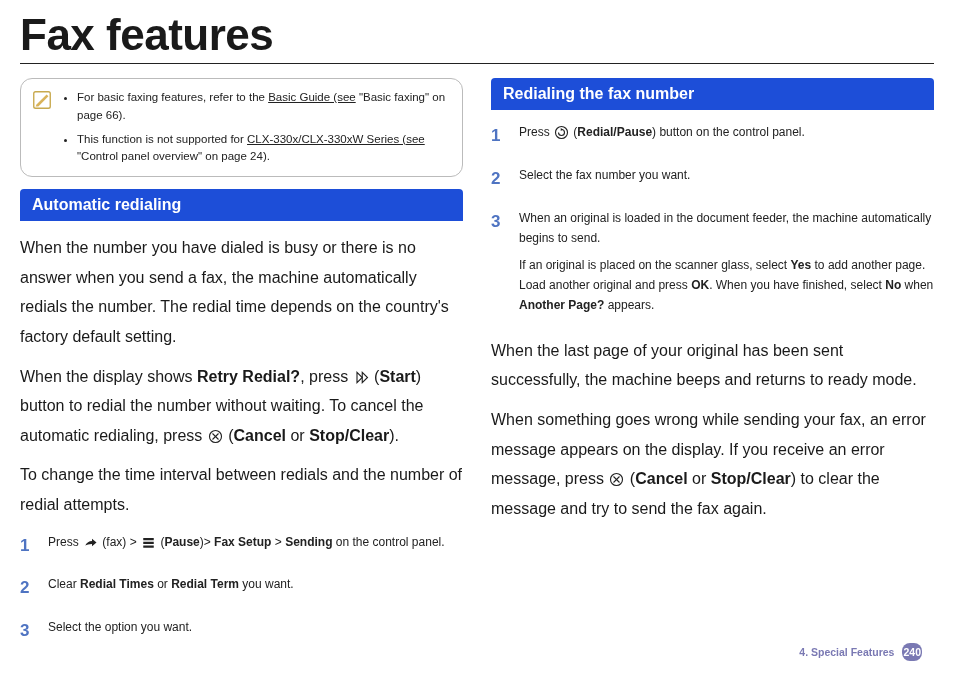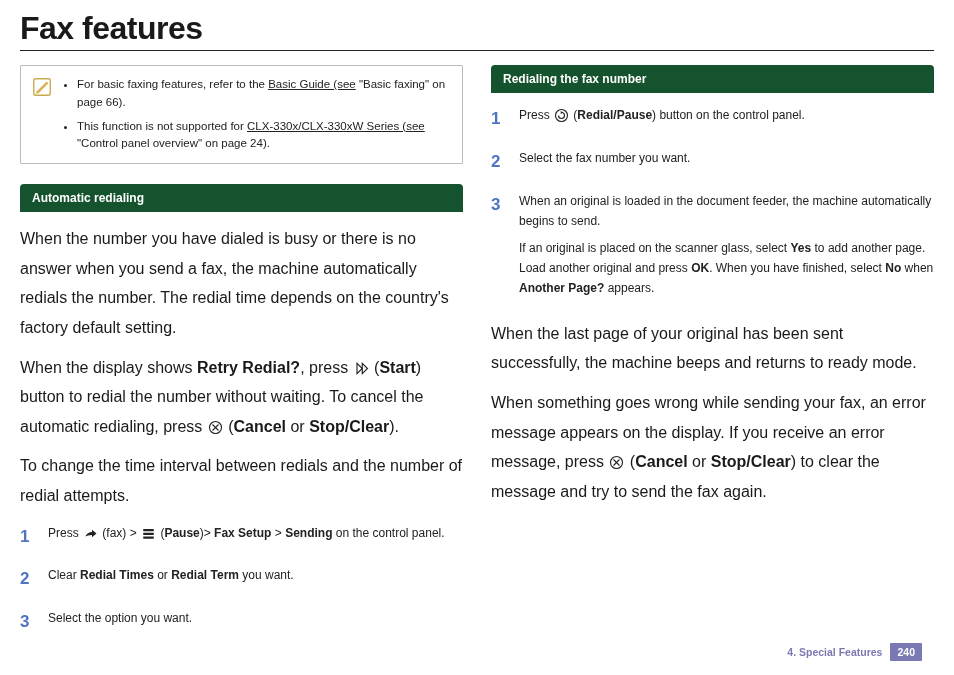--- a/index.html
+++ b/index.html
@@ -1,37 +1,37 @@
 <!DOCTYPE html>
 <html><head>
 <meta charset="utf-8">
 <style>
   * { box-sizing: border-box; margin: 0; padding: 0; }
   html, body { width: 954px; height: 675px; background: #fff; font-family: "Segoe UI", Arial, sans-serif; color: #222; }
   .page { padding: 10px 20px 0 20px; position: relative; height: 100%; }
-  .title { font-size: 32px; font-weight: 700; color: #1a1a1a; margin-bottom: 3px; letter-spacing: -0.5px; }
+  .title { font-size: 44px; font-weight: 700; color: #1a1a1a; margin-bottom: 3px; letter-spacing: -0.5px; }
   .title-rule { border: none; border-top: 1.5px solid #222; margin-bottom: 14px; }
   .columns { display: flex; gap: 28px; }
   .col { flex: 1; min-width: 0; }
-  .note-box { border: 1px solid #bbb; border-radius: 1px; padding: 10px 12px 10px 44px; position: relative; margin-bottom: 20px; }
+  .note-box { border: 1px solid #bbb; border-radius: 12px; padding: 10px 12px 10px 44px; position: relative; margin-bottom: 12px; }
   .note-icon { position: absolute; left: 10px; top: 10px; width: 22px; height: 22px; }
   .note-box ul { list-style: disc; padding-left: 12px; }
   .note-box li { font-size: 11.5px; line-height: 1.55; margin-bottom: 6px; color: #222; }
   .note-box li:last-child { margin-bottom: 0; }
-  .section-head { background: #14532d; color: #fff; font-weight: 700; font-size: 12px; padding: 7px 12px; border-radius: 4px 4px 0 0; margin-bottom: 12px; }
+  .section-head { background: #1d4ed8; color: #fff; font-weight: 700; font-size: 16px; padding: 7px 12px; border-radius: 4px 4px 0 0; margin-bottom: 12px; }
   .body-text { font-size: 16px; line-height: 1.85; margin-bottom: 10px; color: #1a1a1a; }
   .steps { margin-top: 12px; }
   .step { display: flex; margin-bottom: 14px; font-size: 12px; line-height: 1.7; }
   .step-num { color: #4f74c2; font-weight: 700; font-size: 17px; width: 28px; flex-shrink: 0; }
   .step-body { flex: 1; }
   .step-body p { margin-bottom: 6px; }
   .inline-icon { display: inline-block; vertical-align: middle; width: 15px; height: 15px; margin: 0 1px; }
   .footer { position: absolute; bottom: 14px; right: 32px; display: flex; align-items: center; gap: 8px; font-size: 10.5px; }
   .footer-section { color: #7a79b3; font-weight: 700; }
-  .footer-page { background: #7a79b3; color: #fff; padding: 3px 7px; font-weight: 700; border-radius: 1px; }
+  .footer-page { background: #7a79b3; color: #fff; padding: 3px 1px; font-weight: 700; border-radius: 8px; }
   b { font-weight: 700; }
 </style>
 </head>
 <body>
 
 <div class="page">
   <h1 class="title">Fax features</h1>
   <hr class="title-rule">
 
   <div class="columns">

